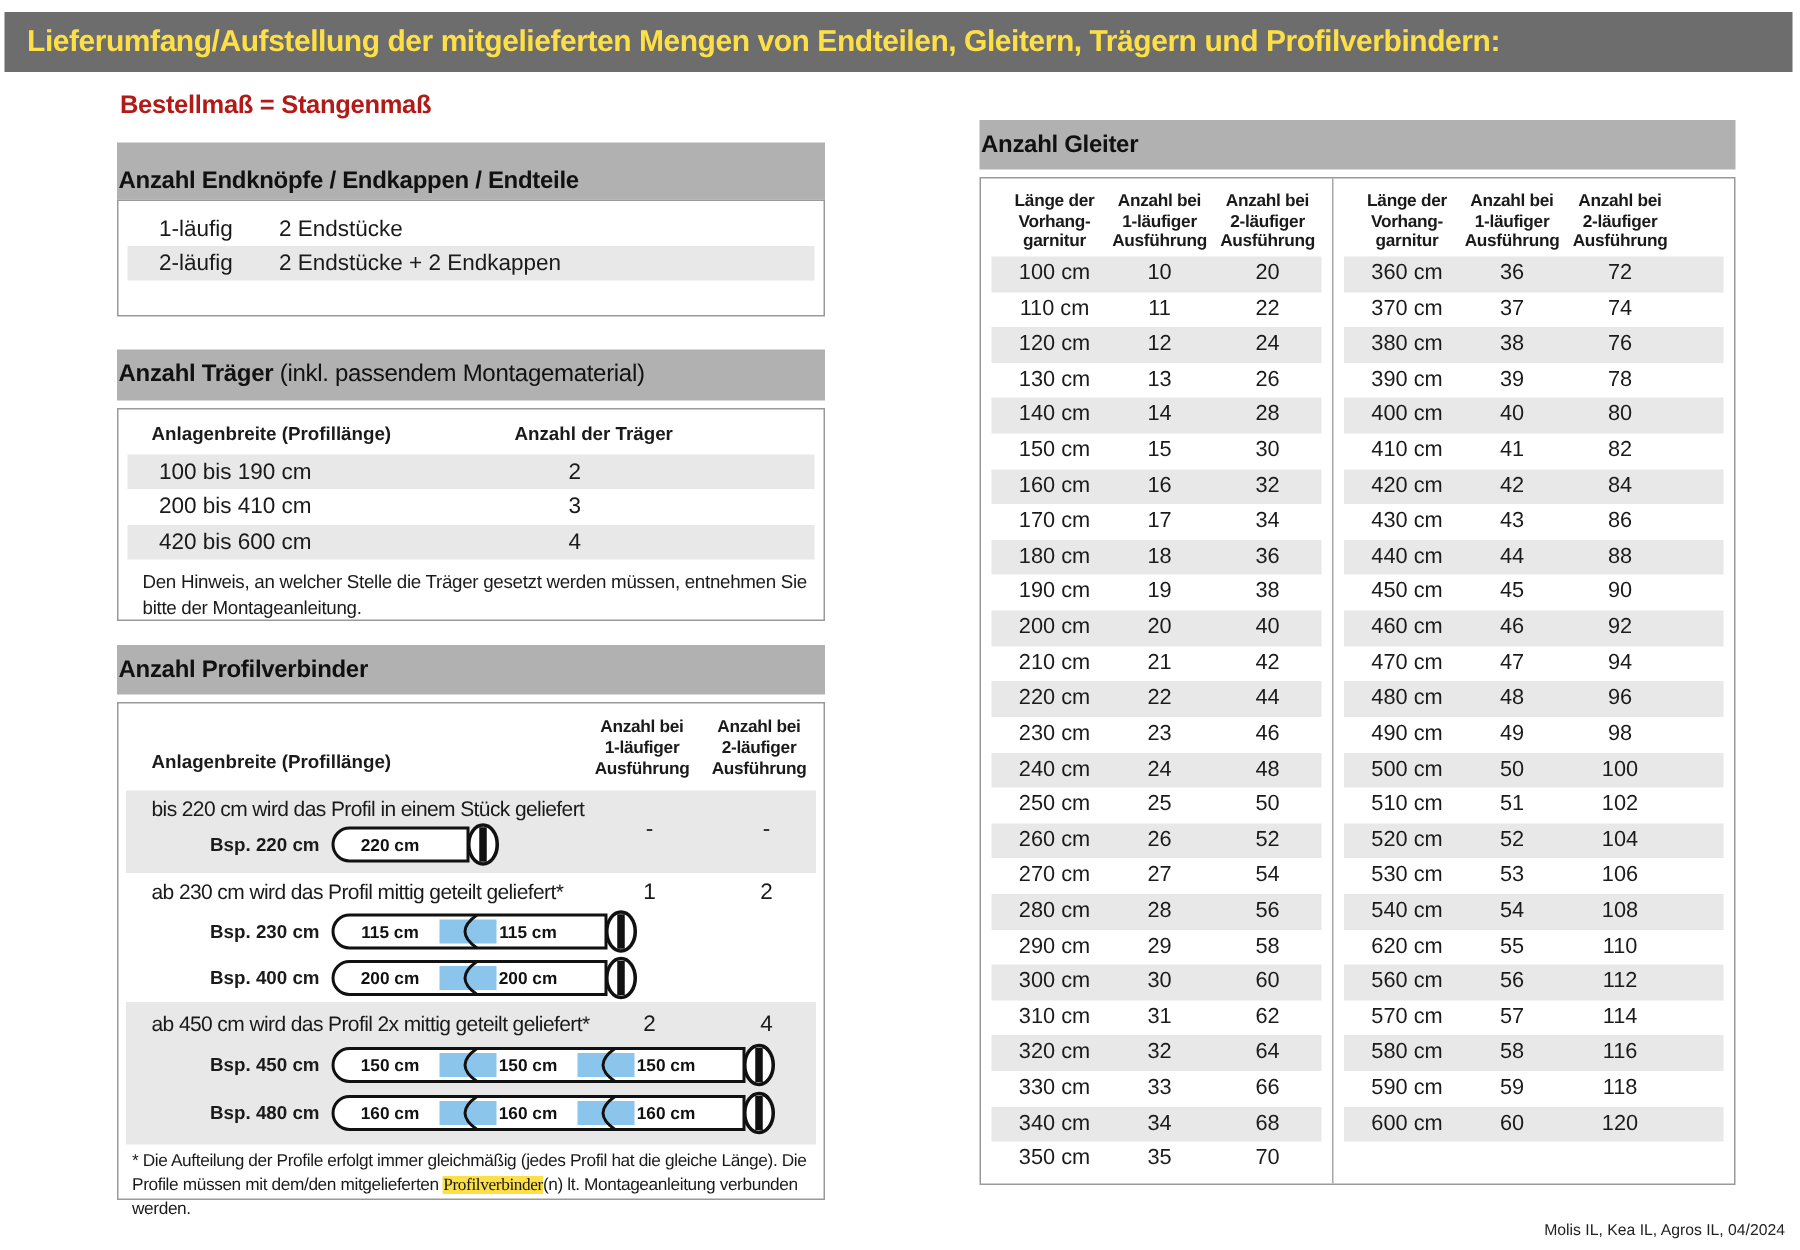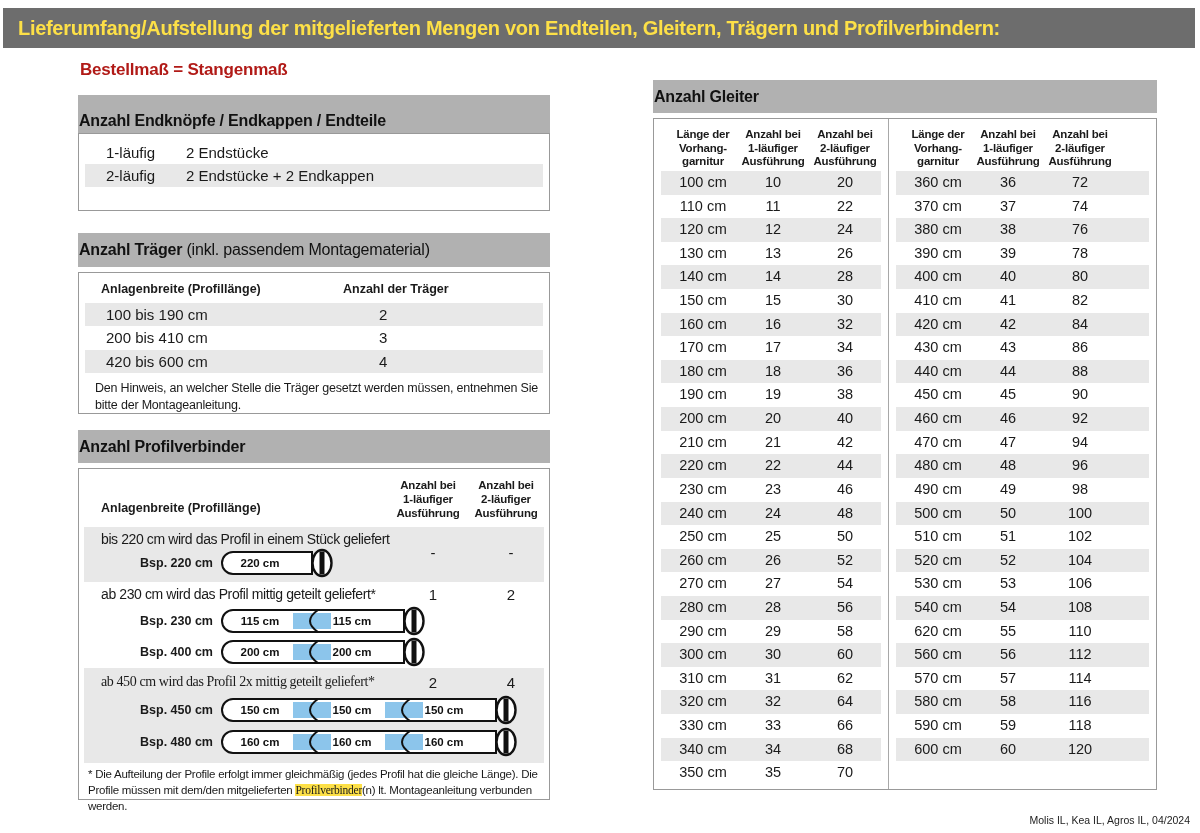--- a/index.html
+++ b/index.html
@@ -180,21 +180,21 @@
               <path d="M 98 4 Q 82 15 98 26" fill="none" stroke="#111" stroke-width="2"></path>
               <text x="40" y="19" text-anchor="middle" font-size="11.5" font-weight="600" fill="#111" font-family="Liberation Sans, sans-serif">200 cm</text>
               <text x="132" y="19" text-anchor="middle" font-size="11.5" font-weight="600" fill="#111" font-family="Liberation Sans, sans-serif">200 cm</text>
               <ellipse cx="194" cy="15" rx="9.5" ry="13" fill="#fff" stroke="#111" stroke-width="2.4"></ellipse>
               <rect x="191.5" y="3.5" width="5" height="23" fill="#111"></rect>
             </svg></span>
       </div>
     </div>
 
     <div class="pv-row shaded" style="height:95px;">
-      <span class="pv-text" style="top:6px;font-family:Liberation Serif, serif;">ab 450 cm wird das Profil 2x mittig geteilt geliefert*</span>
+      <span class="pv-text" style="top:6px;">ab 450 cm wird das Profil 2x mittig geteilt geliefert*</span>
       <span class="pv-val pv-v1" style="top:6px;">2</span>
       <span class="pv-val pv-v2" style="top:6px;">4</span>
       <div class="pv-diag" style="top:27px;">
         <span class="rod-label">Bsp. 450 cm</span>
           <span class="rod-svg"><svg width="300" height="30" viewBox="0 0 300 30" xmlns="http://www.w3.org/2000/svg">
               <path d="M 276 4 L 13 4 A 11 11 0 0 0 13 26 L 276 26 Z" fill="#fff" stroke="#111" stroke-width="2"></path>
               <rect x="73" y="7" width="38" height="16" fill="#8cc5eb"></rect>
               <path d="M 98 4 Q 82 15 98 26" fill="none" stroke="#111" stroke-width="2"></path>
               <rect x="165" y="7" width="38" height="16" fill="#8cc5eb"></rect>
               <path d="M 190 4 Q 174 15 190 26" fill="none" stroke="#111" stroke-width="2"></path>

